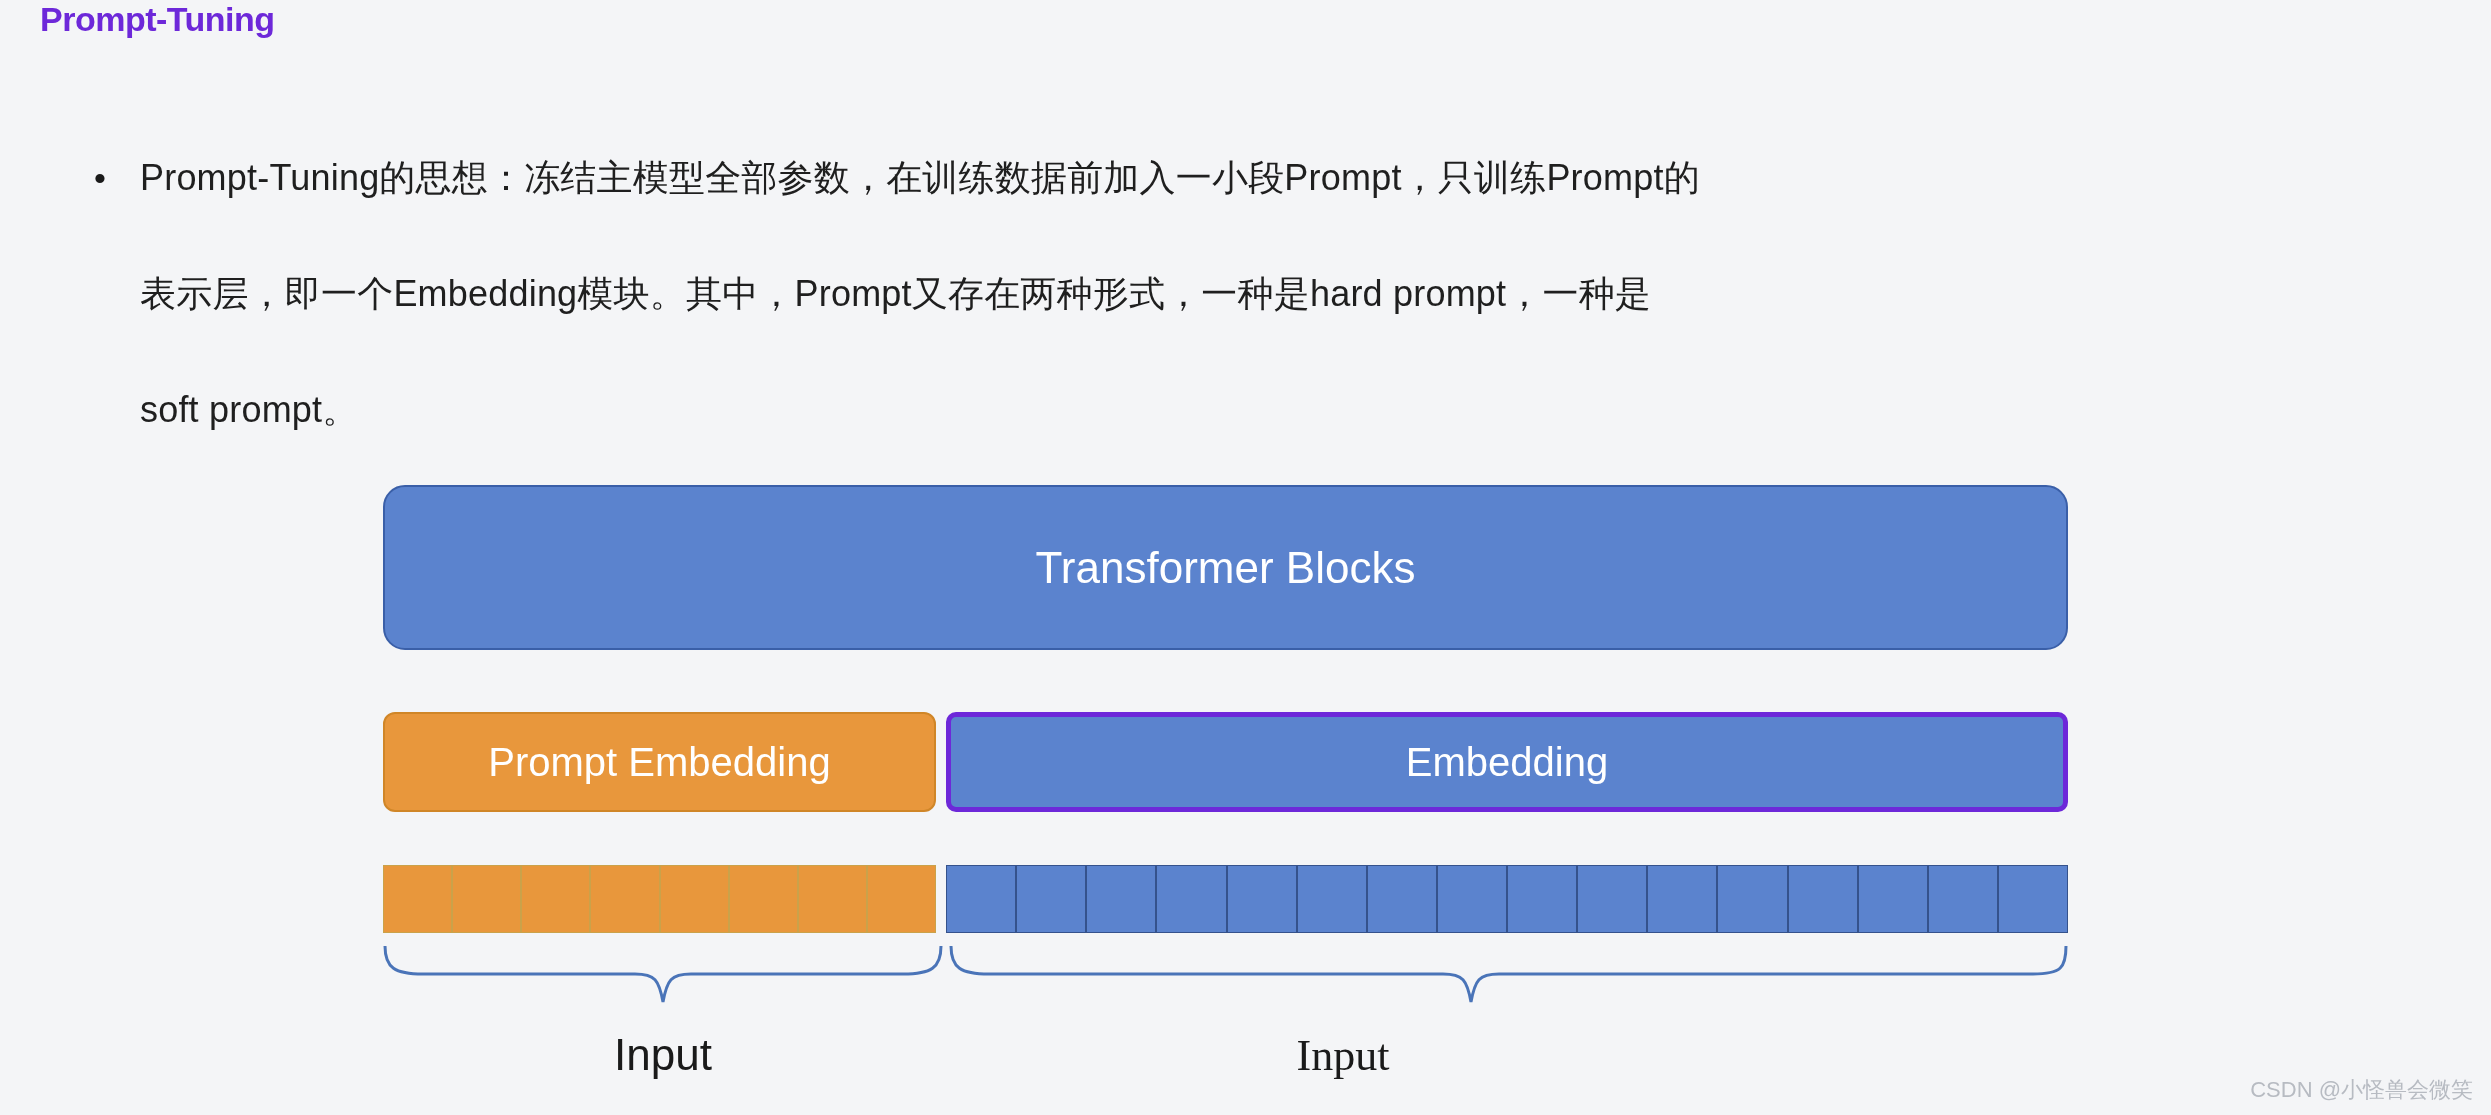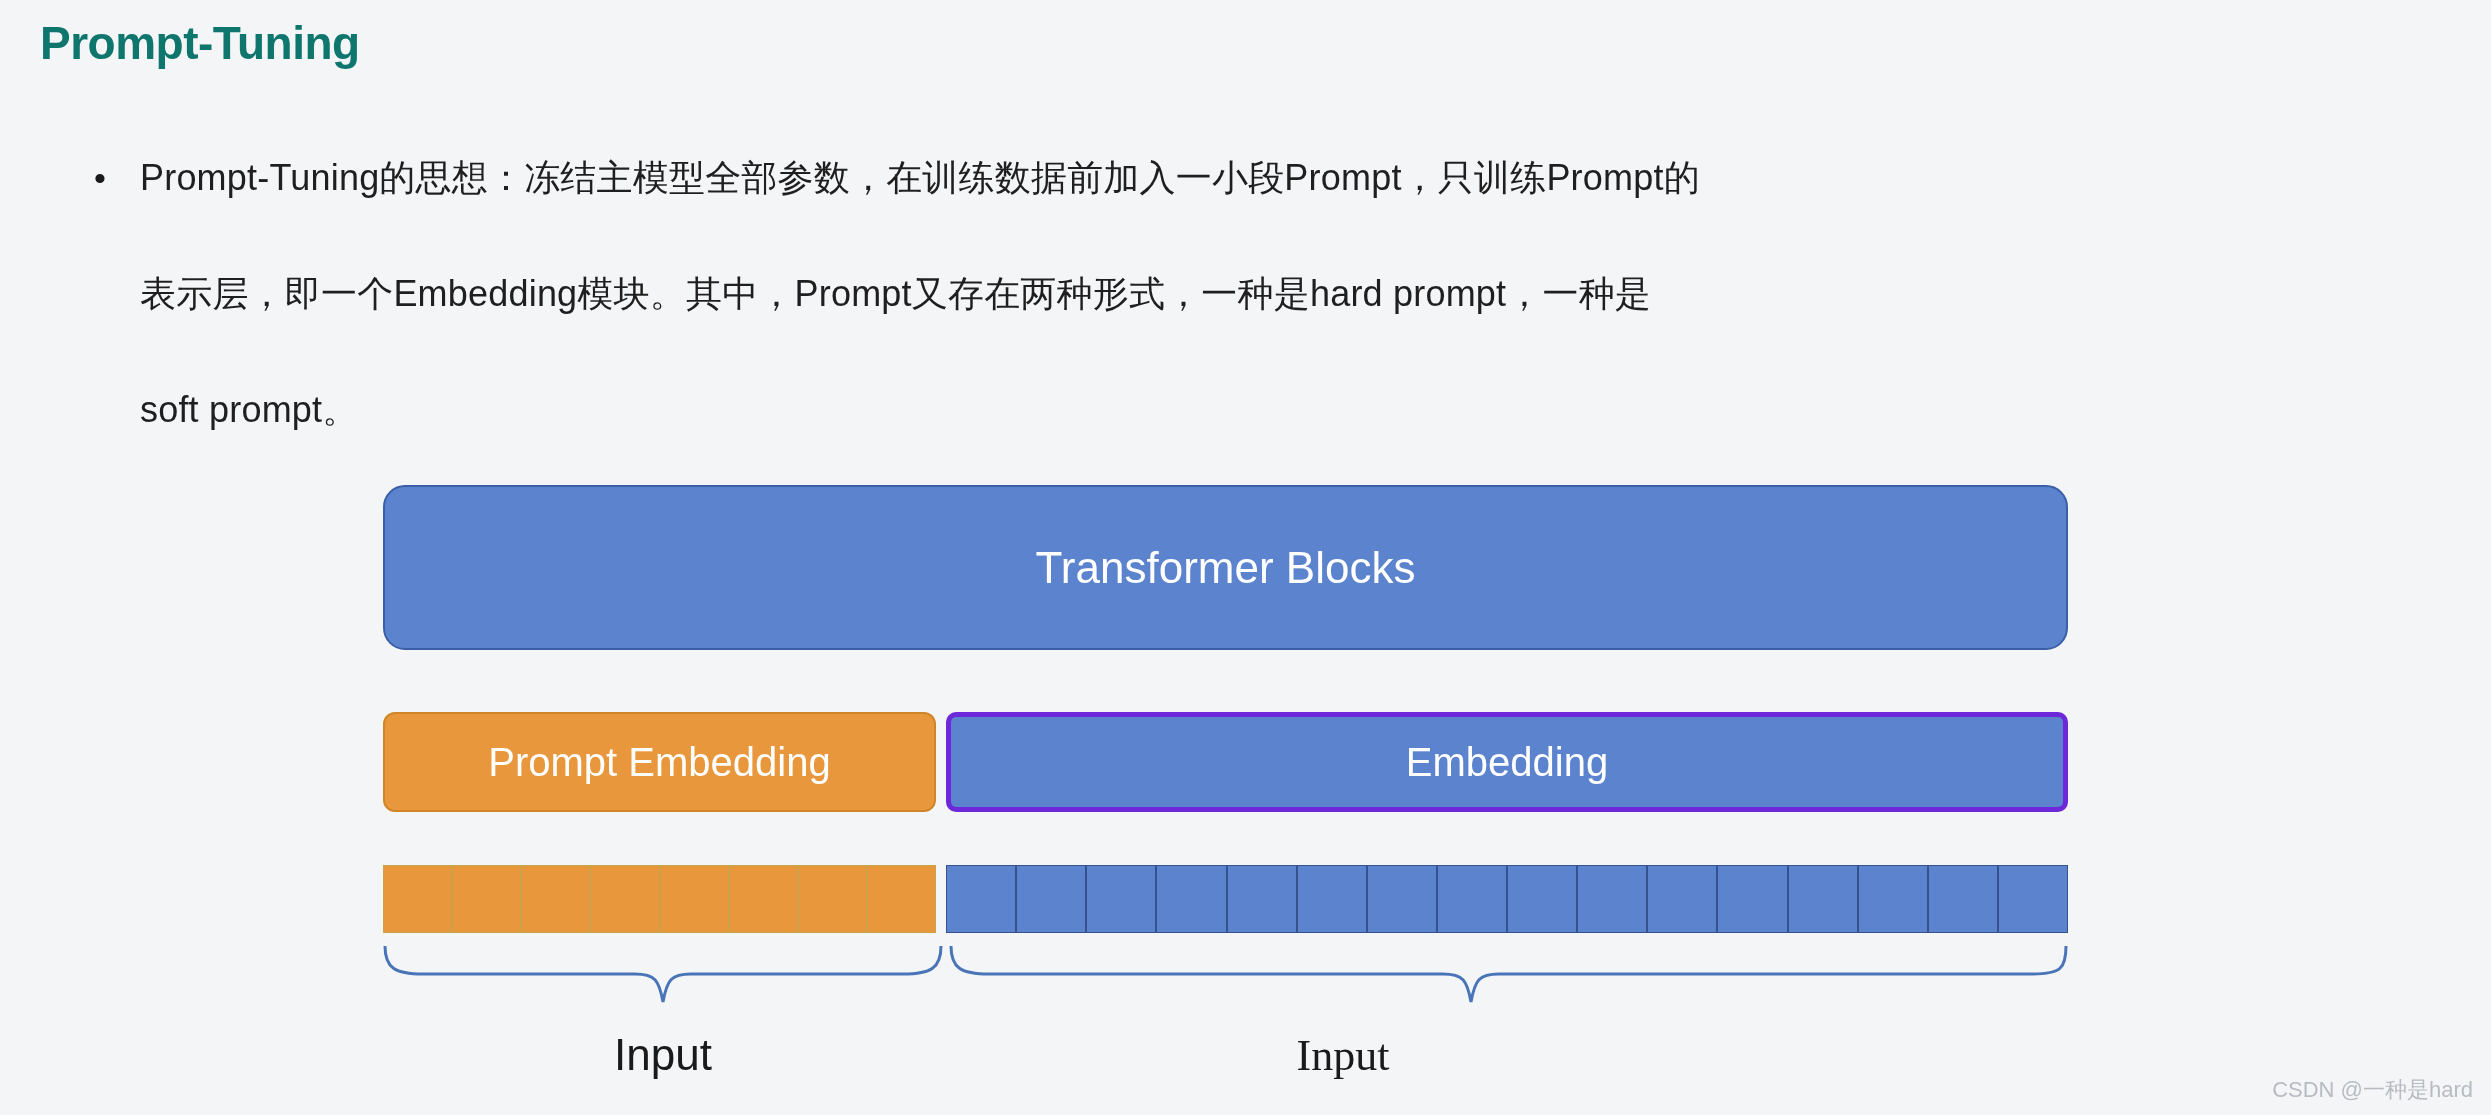--- a/index.html
+++ b/index.html
@@ -13,24 +13,24 @@
     position: relative;
     overflow: hidden;
     font-family: "Liberation Sans", "DejaVu Sans", sans-serif;
     background: #f4f5f7;
   }
 
   
   #slide-title {
     position: absolute;
     left: 40px;
-    top: 16px;
-    font-size: 46px;
+    top: 0;
+    font-size: 34px;
     font-weight: bold;
-    color: #0f766e;
+    color: #6d28d9;
     letter-spacing: -0.5px;
     white-space: nowrap;
   }
 
   
   #bullet-block {
     position: absolute;
     left: 60px;
     top: 120px;
     width: 2420px;
@@ -227,13 +227,13 @@
 
     <path d="M2,6 C2,28 12,34 40,34 L252,34 C272,34 276,40 280,62 C284,40 288,34 308,34 L520,34 C548,34 558,28 558,6" fill="none" stroke="#4a74b8" stroke-width="3"></path>
 
     <path d="M568,6 C568,28 578,34 606,34 L1060,34 C1080,34 1084,40 1088,62 C1092,40 1096,34 1116,34 L1650,34 C1678,34 1683,28 1683,6" fill="none" stroke="#4a74b8" stroke-width="3"></path>
   </svg>
 
   <div class="brace-label" id="label-prompt">Input</div>
   <div class="brace-label" id="label-input">Input</div>
 </div>
 
-<div id="watermark">CSDN @一种是hard</div>
+<div id="watermark">CSDN @小怪兽会微笑</div>
 
 </body></html>

